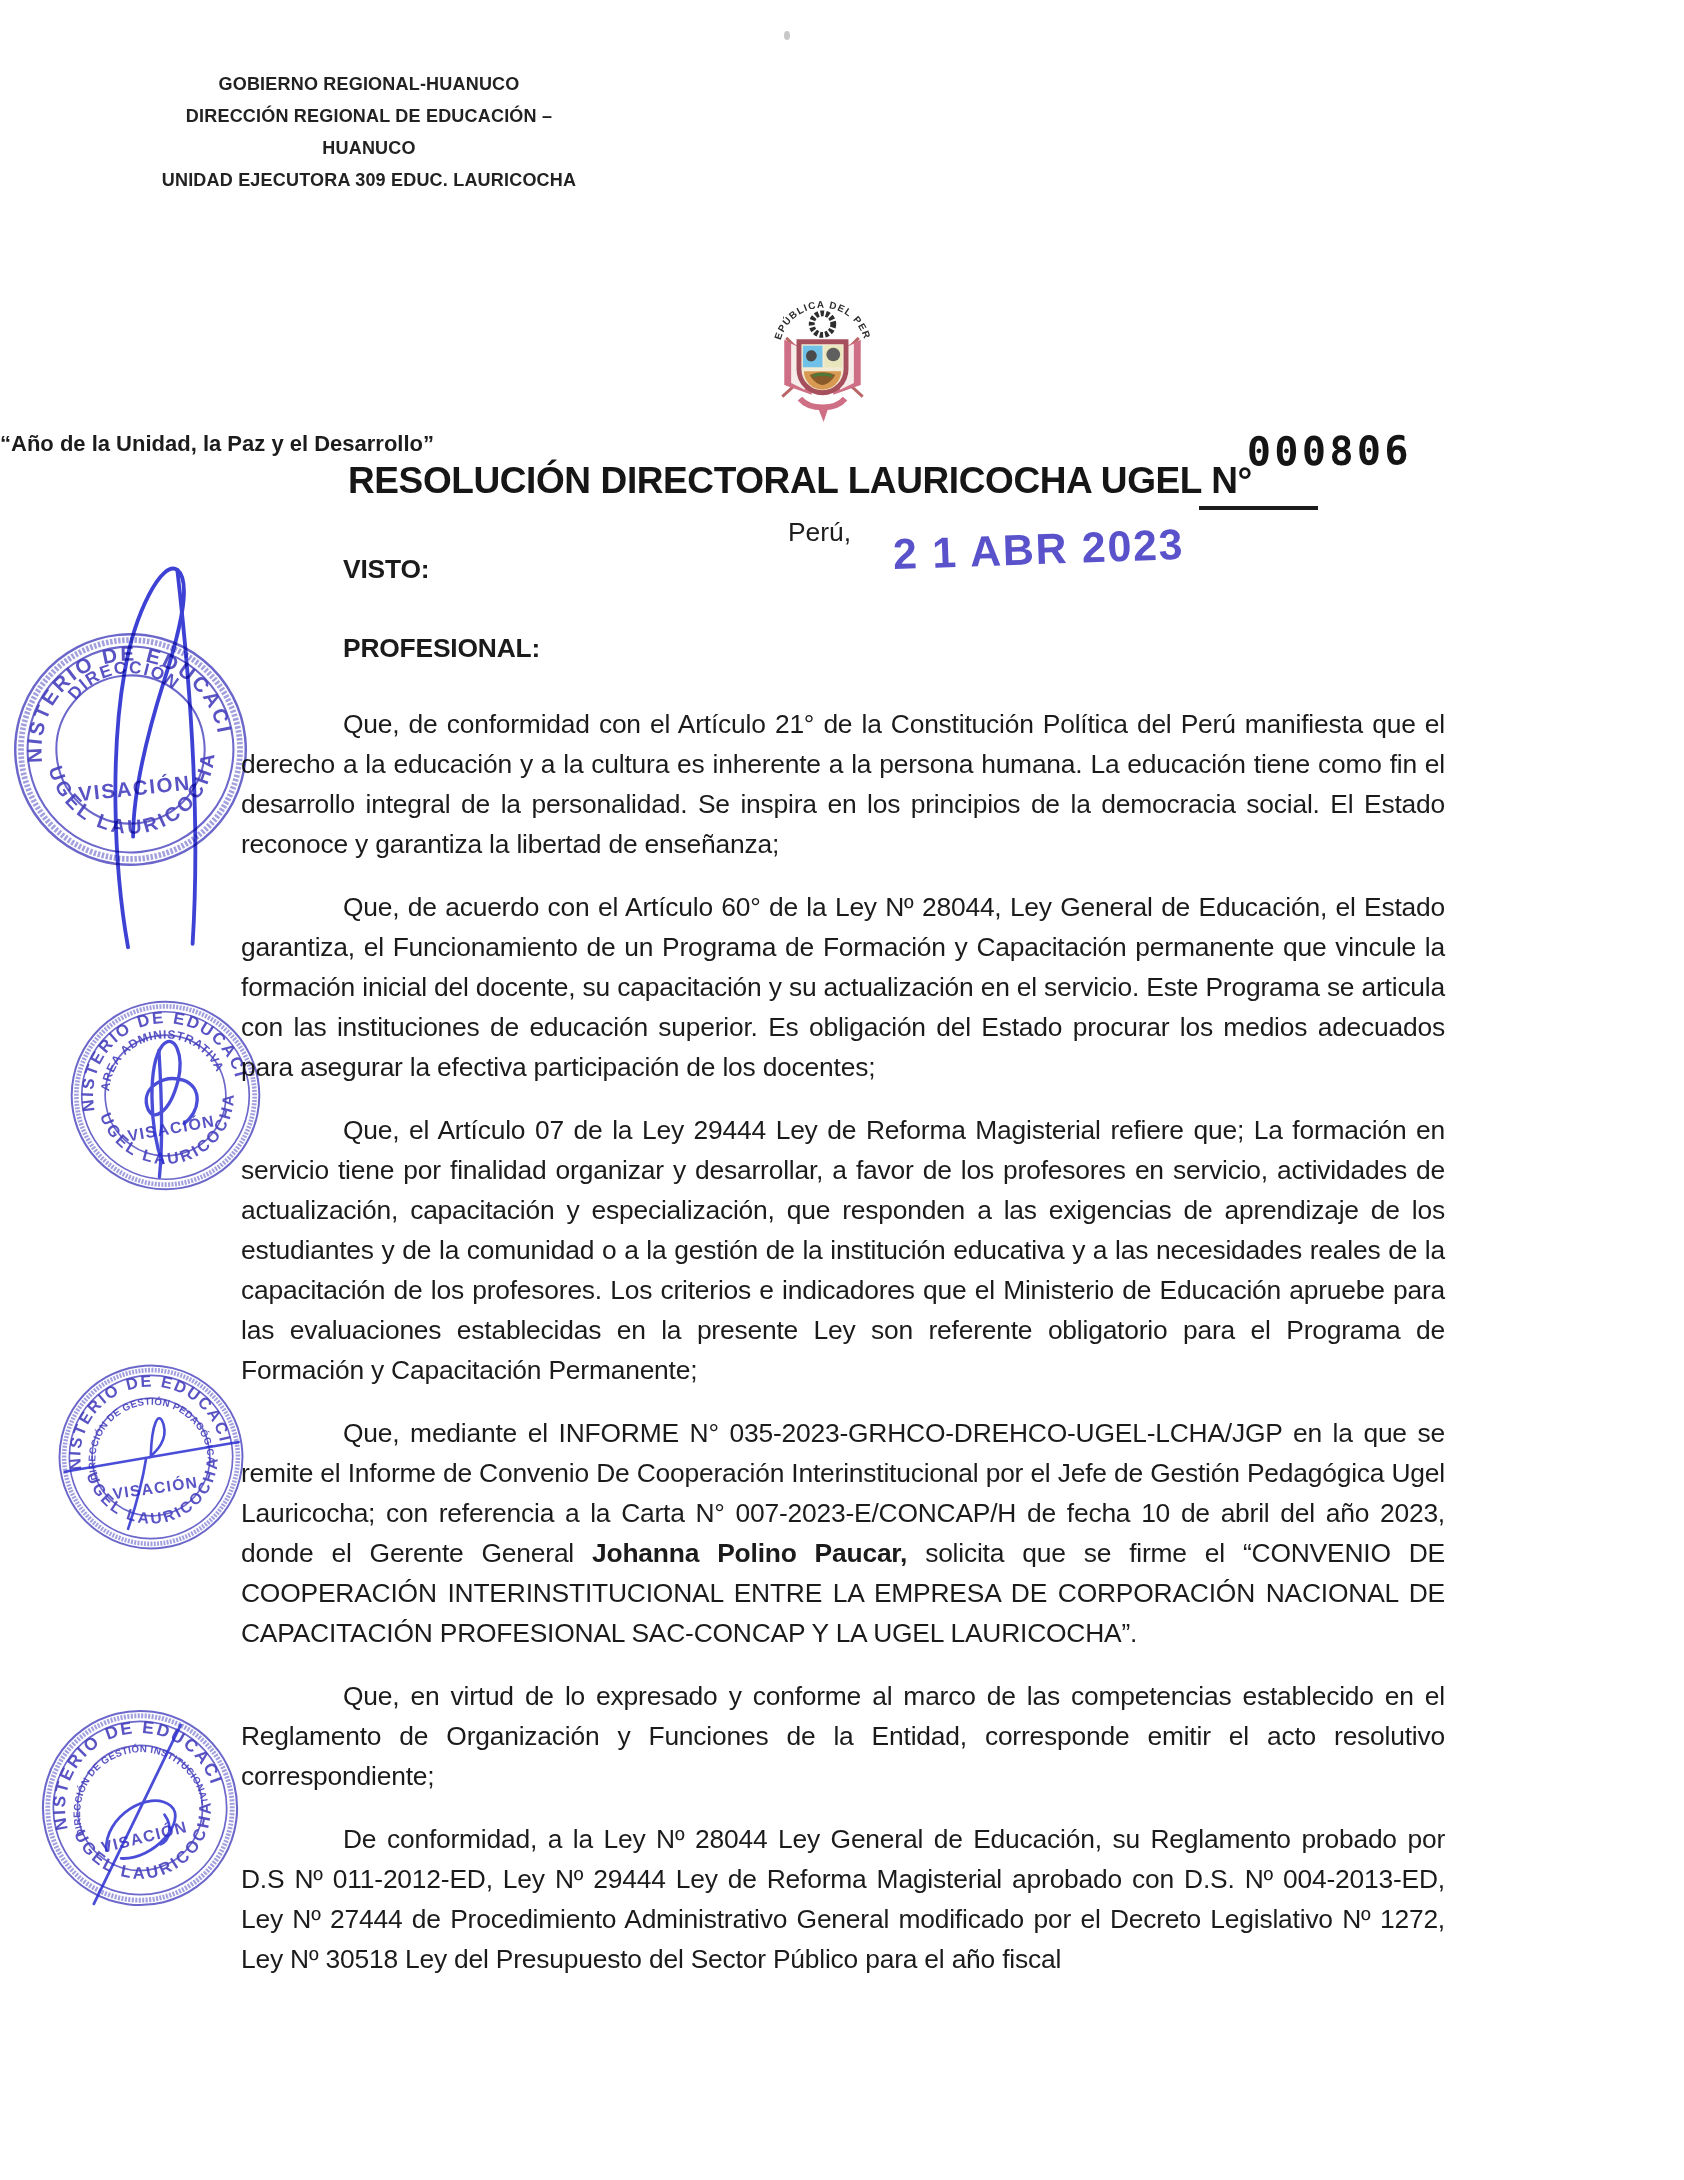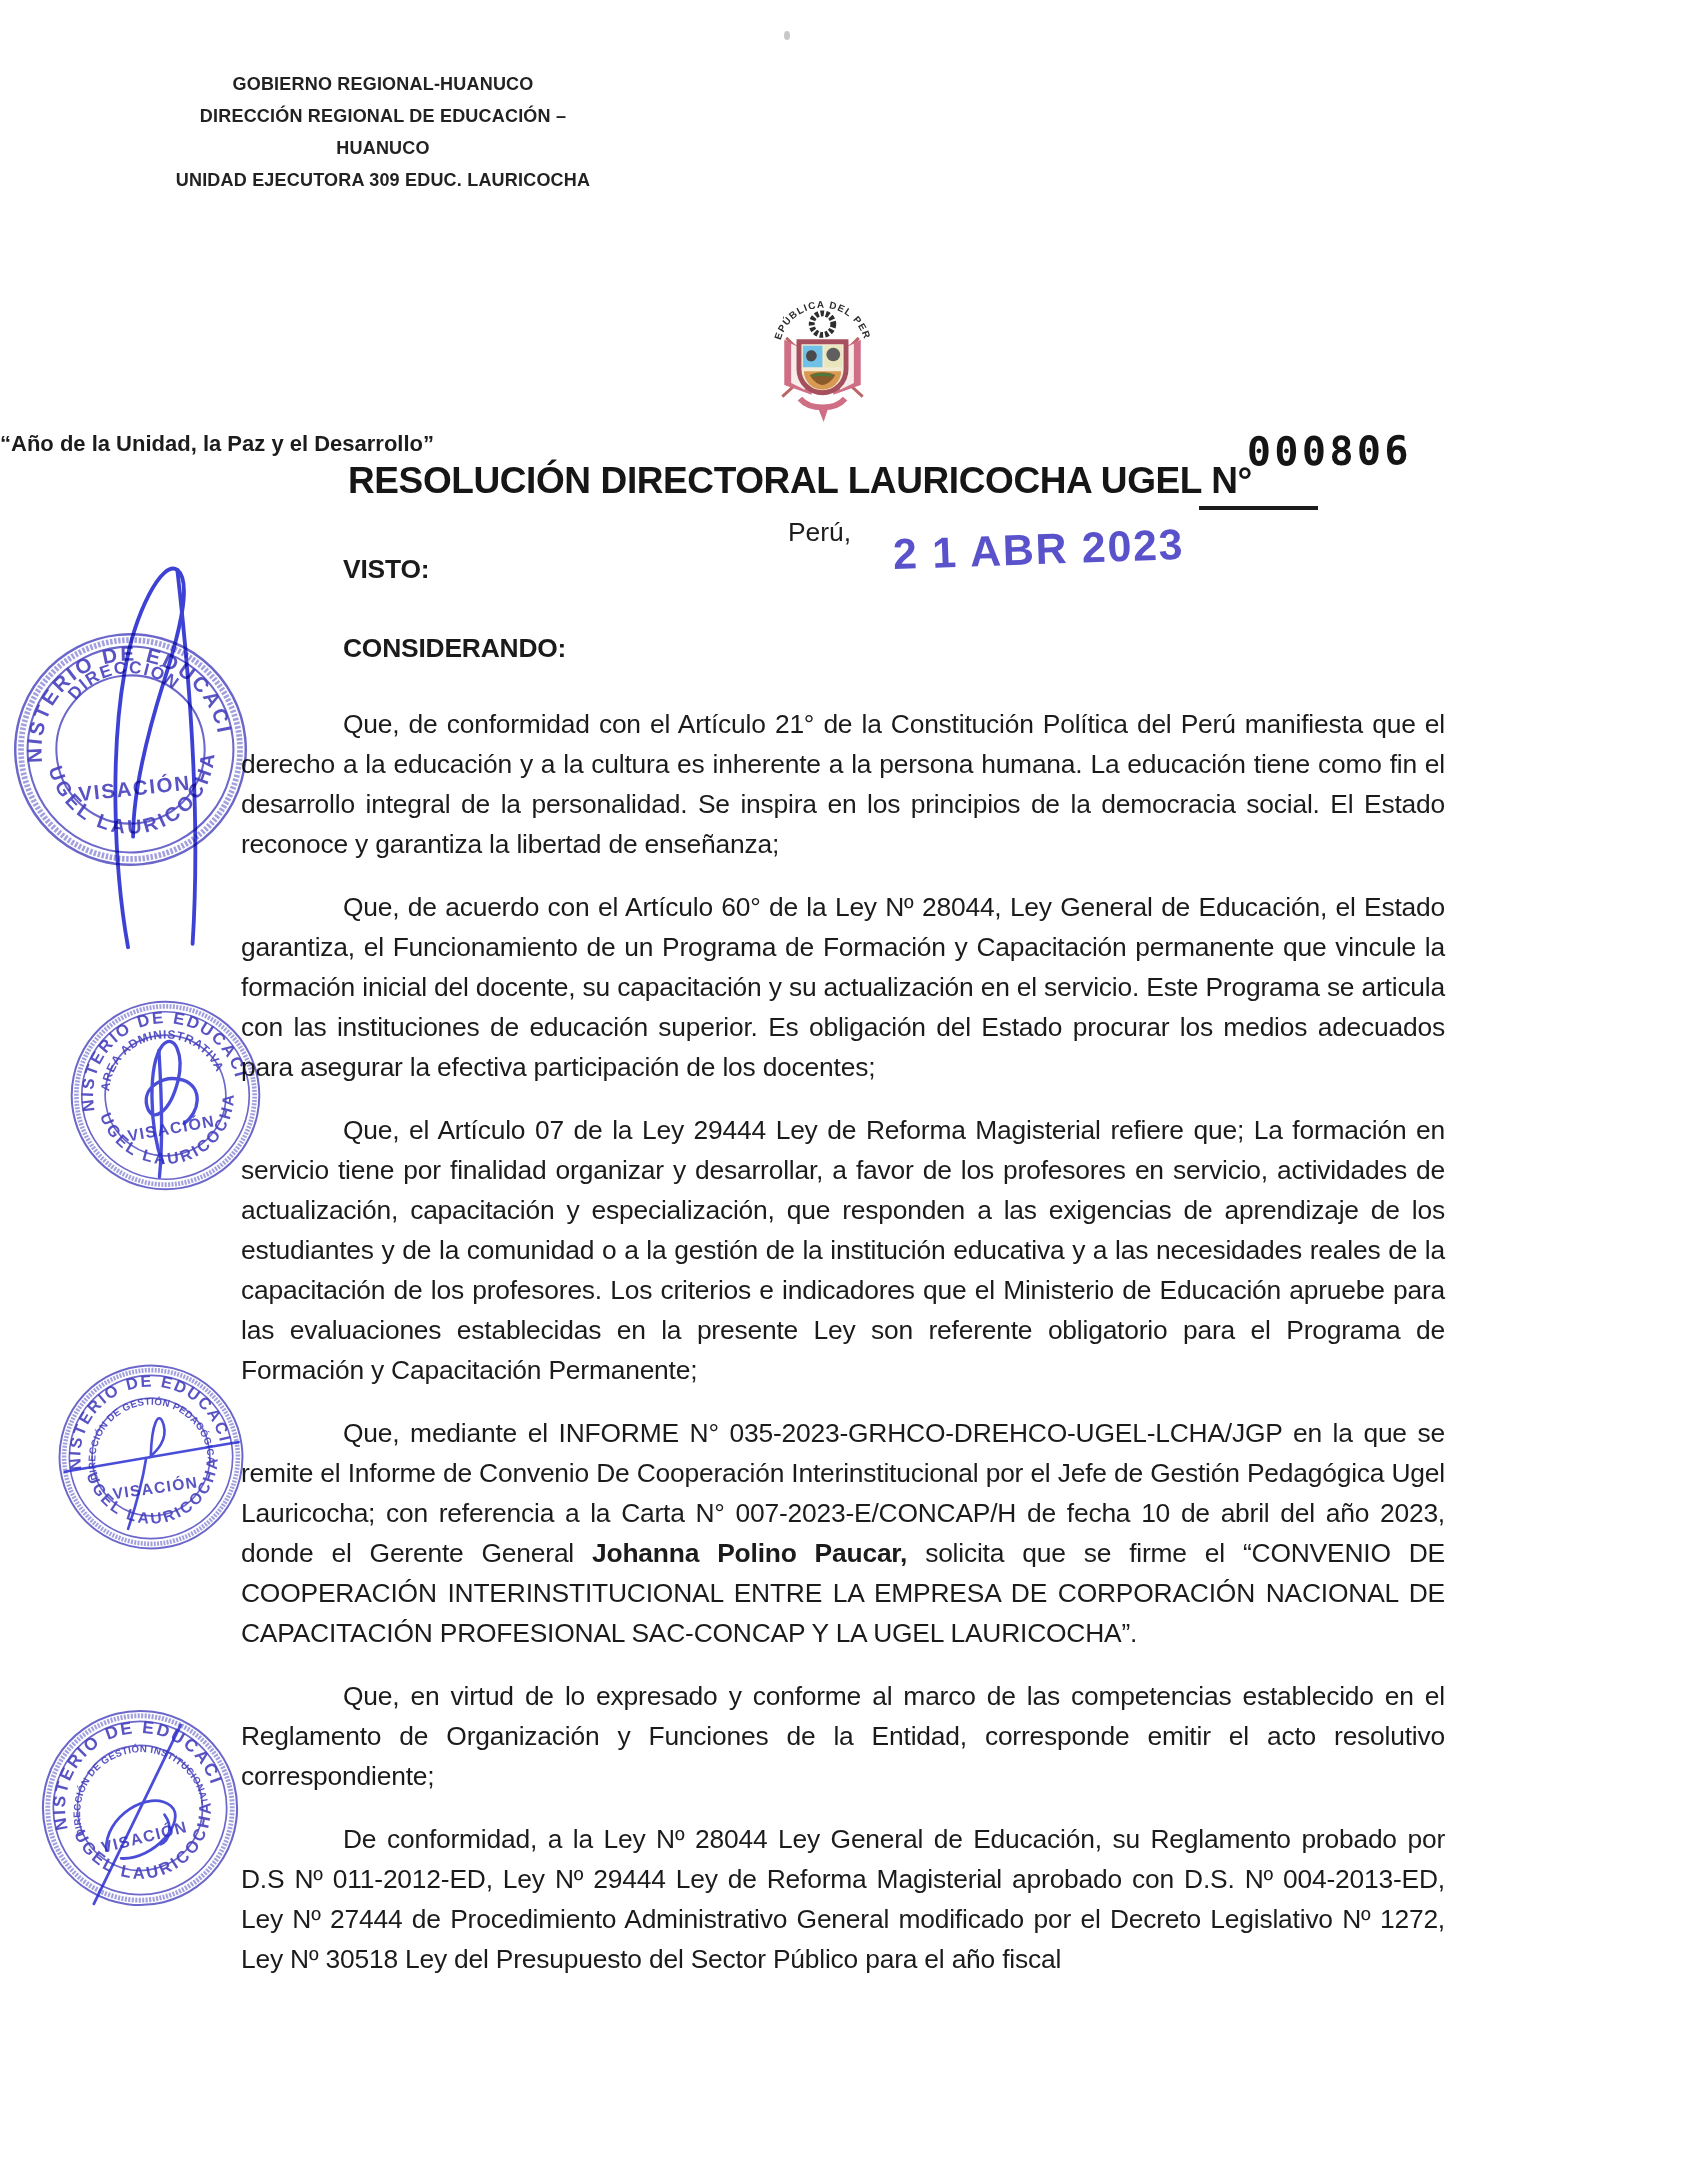--- a/index.html
+++ b/index.html
@@ -3,21 +3,21 @@
 <meta charset="utf-8">
 <style>
   html,body{margin:0;padding:0;background:#e8e8e8;}
   .page{
     position:relative; width:1685px; height:2181px; background:#ffffff;
     font-family:"Liberation Sans", sans-serif; color:#1e1e1e; overflow:hidden;
   }
   .abs{position:absolute;}
   
   .hdr{font-weight:bold; font-size:18px; text-align:center; color:#222; letter-spacing:0.2px;}
-  .hdr-left{left:170px; top:68px; width:426px; line-height:32px;}
+  .hdr-left{left:156px; top:68px; width:426px; line-height:32px;}
   .hdr-right{left:1177px; top:83px; width:307px; line-height:36px;}
   
   .emblem{left:756px; top:281px; width:133px; height:147px;}
   
   .slogan{left:0; top:431px; width:1635px; text-align:left; font-weight:bold; font-size:22px; color:#1c1c1c;}
   .doc-title{left:348px; top:460px; font-weight:bold; font-size:37px; letter-spacing:-0.4px; color:#161616; white-space:nowrap;}
   .title-underline{left:1199px; top:506px; width:119px; height:4.3px; background:#1c1c1c;}
   .number-stamp{
     left:1247px; top:428px; font-family:"DejaVu Sans Mono", monospace; font-weight:bold;
     font-size:40px; letter-spacing:3.4px; color:#151515; transform:rotate(-.4deg);
@@ -91,21 +91,21 @@
 
   <div class="abs doc-title">RESOLUCIÓN DIRECTORAL LAURICOCHA UGEL N°</div>
   <div class="abs title-underline"></div>
   <div class="abs number-stamp">000806</div>
 
   <div class="abs place-line">Perú,</div>
   <div class="abs date-stamp">2 1 ABR 2023</div>
 
   <div class="abs body-block">
     <p class="heading">VISTO:</p>
-    <p class="heading considerando">CONSIDERANDO:</p>
+    <p class="heading considerando">PROFESIONAL:</p>
     <p class="para gap-lg">Que, de conformidad con el Artículo 21° de la Constitución Política del Perú manifiesta que el derecho a la educación y a la cultura es inherente a la persona humana. La educación tiene como fin el desarrollo integral de la personalidad. Se inspira en los principios de la democracia social. El Estado reconoce y garantiza la libertad de enseñanza;</p>
     <p class="para gap">Que, de acuerdo con el Artículo 60° de la Ley Nº 28044, Ley General de Educación, el Estado garantiza, el Funcionamiento de un Programa de Formación y Capacitación permanente que vincule la formación inicial del docente, su capacitación y su actualización en el servicio. Este Programa se articula con las instituciones de educación superior. Es obligación del Estado procurar los medios adecuados para asegurar la efectiva participación de los docentes;</p>
     <p class="para gap">Que, el Artículo 07 de la Ley 29444 Ley de Reforma Magisterial refiere que; La formación en servicio tiene por finalidad organizar y desarrollar, a favor de los profesores en servicio, actividades de actualización, capacitación y especialización, que responden a las exigencias de aprendizaje de los estudiantes y de la comunidad o a la gestión de la institución educativa y a las necesidades reales de la capacitación de los profesores. Los criterios e indicadores que el Ministerio de Educación apruebe para las evaluaciones establecidas en la presente Ley son referente obligatorio para el Programa de Formación y Capacitación Permanente;</p>
     <p class="para gap"><span>Que, mediante el INFORME N° 035-2023-GRHCO-DREHCO-UGEL-LCHA/JGP en la que se remite el Informe de Convenio De Cooperación Interinstitucional por el Jefe de Gestión Pedagógica Ugel Lauricocha; con referencia a la Carta N° 007-2023-E/CONCAP/H de fecha 10 de abril del año 2023, donde el Gerente General </span><strong>Johanna Polino Paucar,</strong><span> solicita que se firme el “CONVENIO DE COOPERACIÓN INTERINSTITUCIONAL ENTRE LA EMPRESA DE CORPORACIÓN NACIONAL DE CAPACITACIÓN PROFESIONAL SAC-CONCAP Y LA UGEL LAURICOCHA”.</span></p>
     <p class="para gap">Que, en virtud de lo expresado y conforme al marco de las competencias establecido en el Reglamento de Organización y Funciones de la Entidad, corresponde emitir el acto resolutivo correspondiente;</p>
     <p class="para gap">De conformidad, a la Ley Nº 28044 Ley General de Educación, su Reglamento probado por D.S Nº 011-2012-ED, Ley Nº 29444 Ley de Reforma Magisterial aprobado con D.S. Nº 004-2013-ED, Ley Nº 27444 de Procedimiento Administrativo General modificado por el Decreto Legislativo Nº 1272, Ley Nº 30518 Ley del Presupuesto del Sector Público para el año fiscal</p>
   </div>
 
   <svg class="abs stamp" style="left:6.8px;top:626px;width:247px;height:247px;transform:rotate(-6deg);" viewBox="0 0 300 300">
     <defs>

